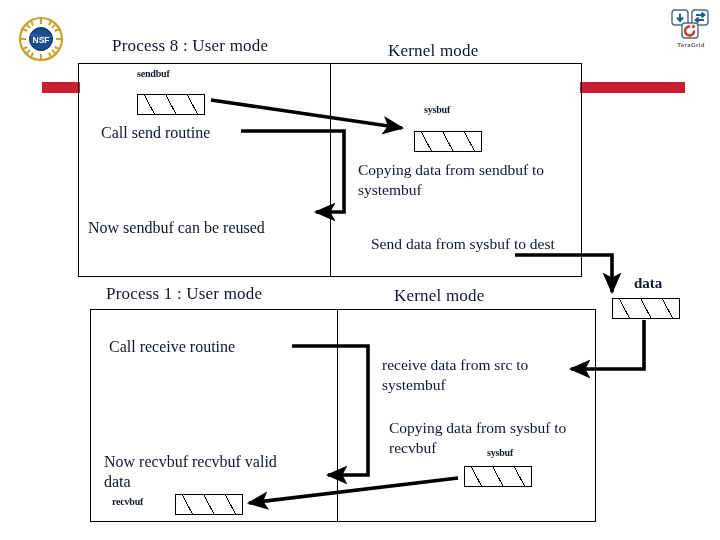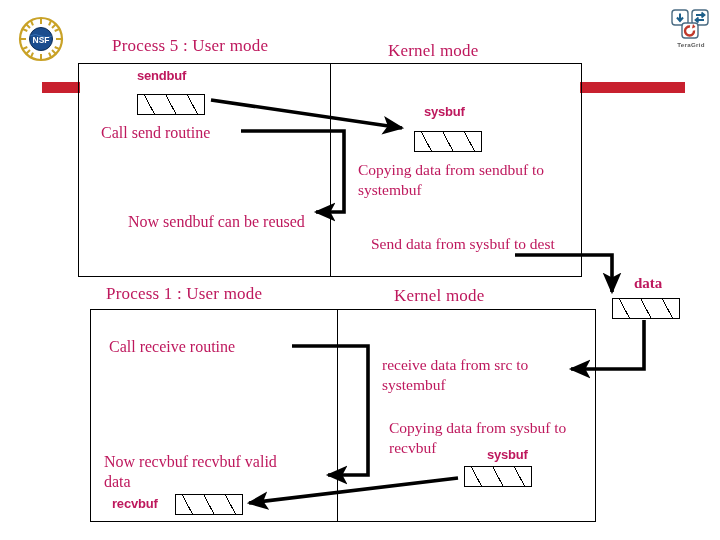--- a/index.html
+++ b/index.html
@@ -7,21 +7,21 @@
     padding: 0;
     background: #ffffff;
   }
   #slide {
     position: relative;
     width: 720px;
     height: 540px;
     background: #ffffff;
     overflow: hidden;
     font-family: "Liberation Serif", "DejaVu Serif", serif;
-    color: #be185d;
+    color: #0f172a;
   }
   .abs { position: absolute; }
 
   
   .nsf-logo {
     left: 16px; top: 14px; width: 50px; height: 50px;
   }
   .tg-logo {
     left: 668px; top: 8px; width: 46px; height: 44px;
   }
@@ -63,23 +63,23 @@
     box-sizing: border-box;
     background:
       repeating-linear-gradient(
         62deg,
         #ffffff 0px, #ffffff 14px,
         #000000 14px, #000000 15px,
         #ffffff 15px, #ffffff 19px
       );
   }
   .buf-label {
-    font-size: 13px;
+    font-size: 10px;
     font-weight: bold;
-    font-family: Liberation Sans, sans-serif;
+    font-family: Liberation Serif, serif;
     white-space: nowrap;
     letter-spacing: -0.2px;
   }
 
   
   .txt {
     font-size: 15.5px;
     line-height: 20px;
     white-space: pre-line;
   }
@@ -138,32 +138,32 @@
       <path d="M36 12 L28 12 M30.5 9.5 L27.5 12 L30.5 14.5" stroke="#1d5f8a" stroke-width="1.8" fill="none"></path>
       <path d="M22 18.5 a4.5 4.5 0 1 0 4 4" stroke="#c0392b" stroke-width="2.4" fill="none"></path>
       <path d="M25 16 L27.5 19 L24 20.6 Z" fill="#c0392b"></path>
       <text x="23" y="39" font-family="'Liberation Sans',sans-serif" font-size="6.2" font-weight="bold" fill="#5a5a5a" text-anchor="middle" letter-spacing="0.3">TeraGrid</text>
     </svg>
   </div>
 
   <div class="abs redbar redbar-left"></div>
   <div class="abs redbar redbar-right"></div>
 
-  <div class="abs title" style="left:112px; top:36px;">Process 5 : User mode</div>
+  <div class="abs title" style="left:112px; top:36px;">Process 8 : User mode</div>
   <div class="abs title" style="left:388px; top:41px;">Kernel mode</div>
 
   <div class="abs panel panel-top"></div>
   <div class="abs divider divider-top"></div>
 
   <div class="abs buf-label" style="left:137px; top:68px;">sendbuf</div>
   <div class="abs buf" style="left:137px; top:94px;"></div>
 
   <div class="abs txt txt-big" style="left:101px; top:123px;">Call send routine</div>
 
-  <div class="abs txt txt-big" style="left:88px; top:212px;margin-left:40px;">Now sendbuf can be reused</div>
+  <div class="abs txt txt-big" style="left:88px; top:218px;">Now sendbuf can be reused</div>
 
   <div class="abs buf-label" style="left:424px; top:104px;">sysbuf</div>
   <div class="abs buf" style="left:414px; top:131px;"></div>
 
   <div class="abs txt" style="left:371px; top:234px; width:205px;">Send data from sysbuf to dest</div>
 
   <div class="abs txt" style="left:358px; top:160px; width:228px;">Copying data from sendbuf to systembuf</div>
 
   <div class="abs txt" style="left:634px; top:273px; font-weight:bold; font-size:15px;">data</div>
   <div class="abs buf" style="left:612px; top:298px;"></div>

